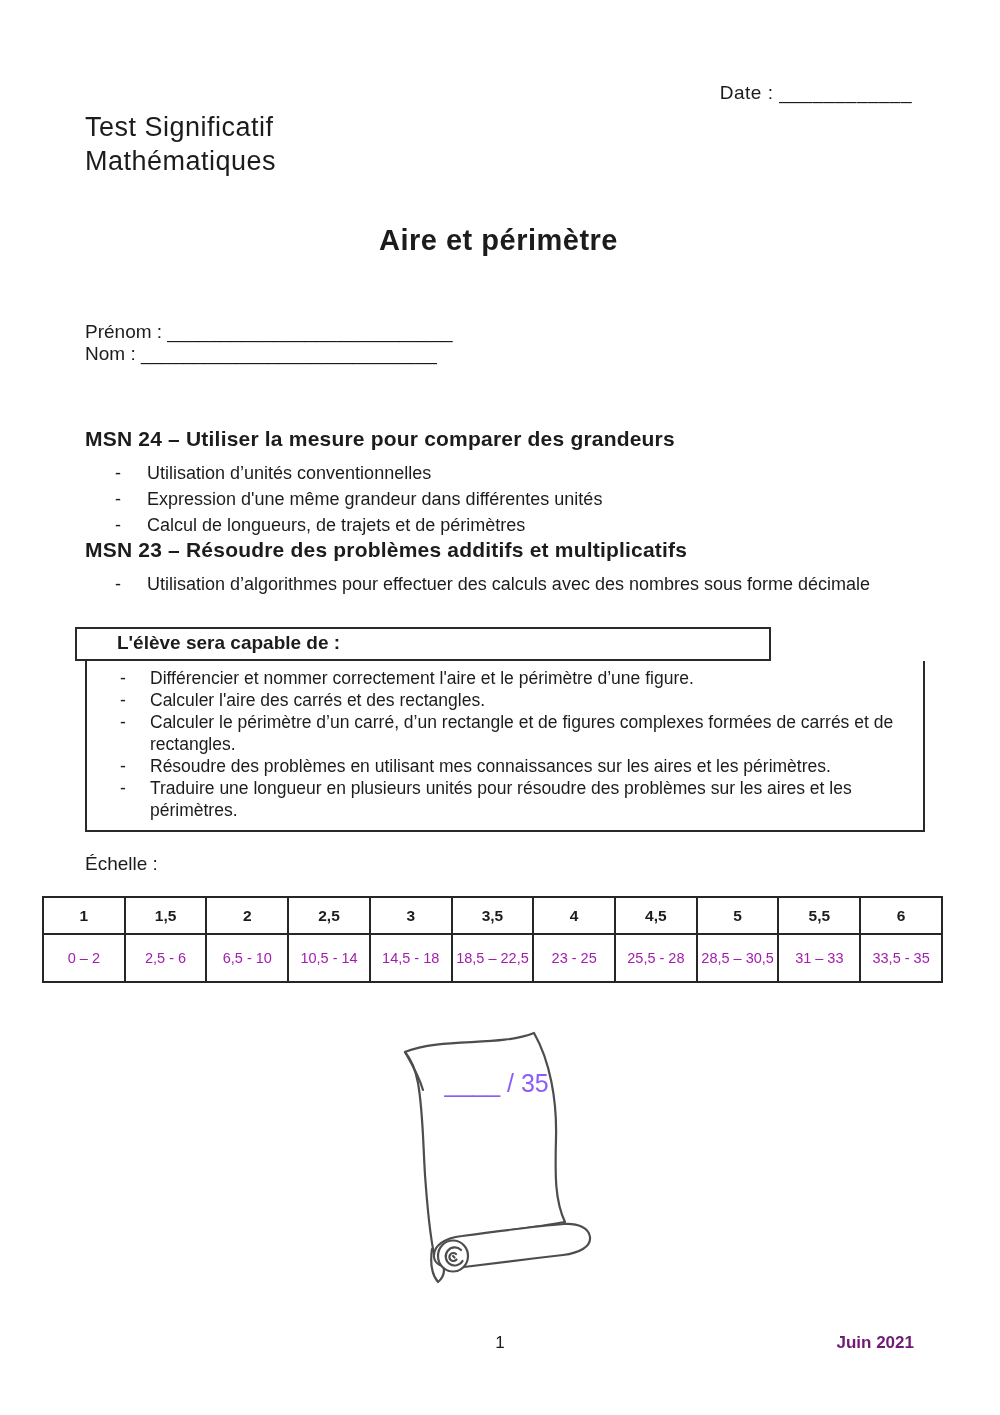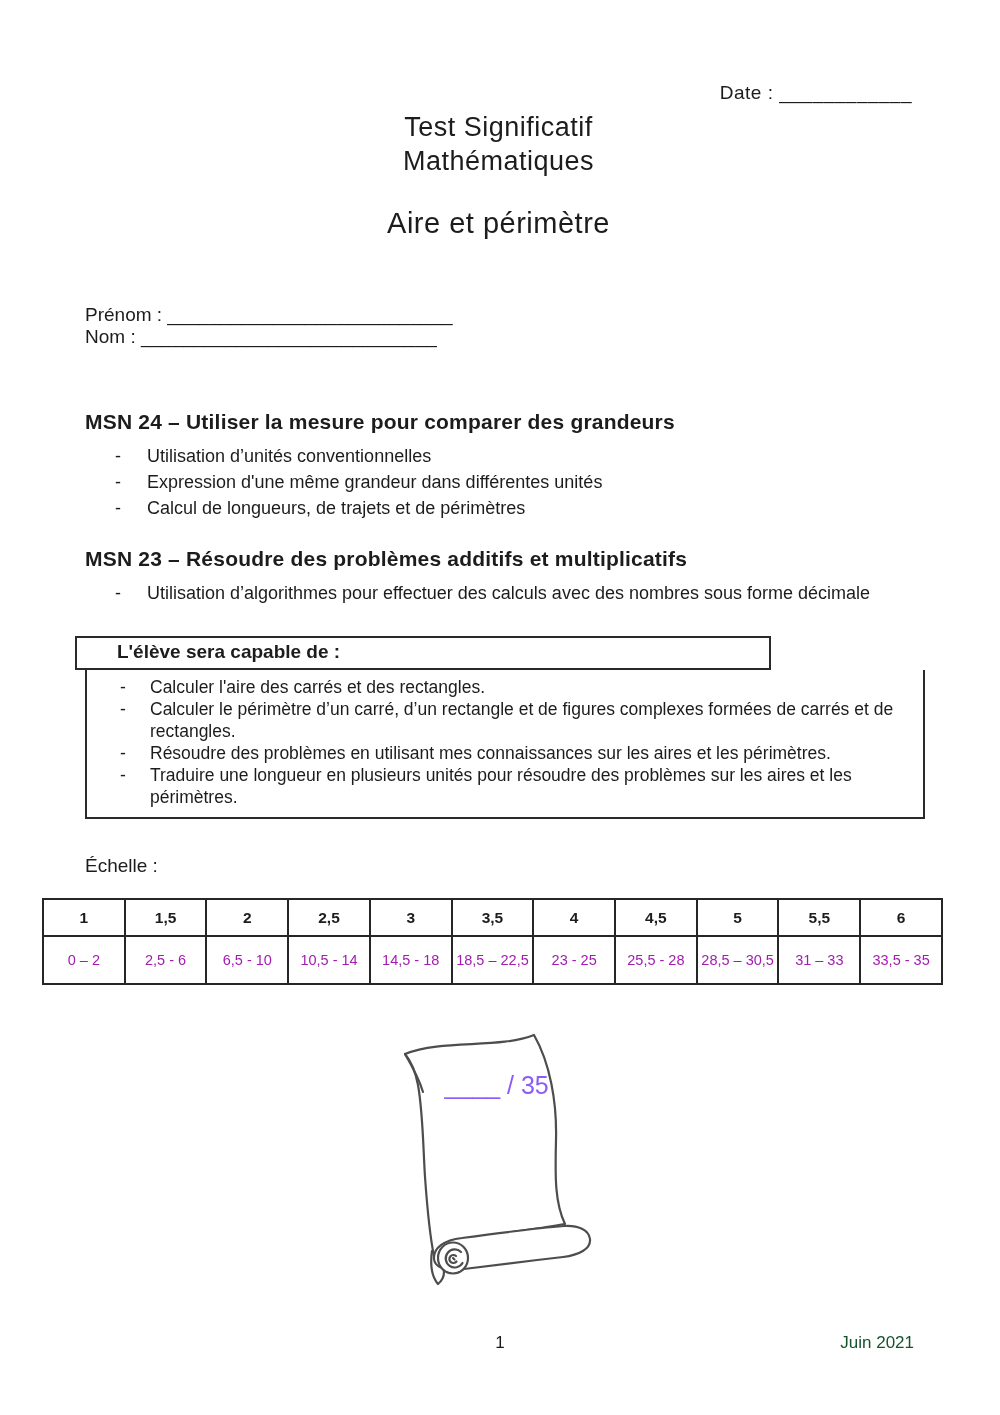--- a/index.html
+++ b/index.html
@@ -8,30 +8,30 @@
     width:1000px; height:1415px;
     position:relative;
     font-family:"Liberation Sans", sans-serif;
     color:#1c1c1c;
     overflow:hidden;
   }
   .page { padding:82px 88px 0 85px; }
 
   .date-line { text-align:right; font-size:19px; letter-spacing:.5px; }
 
-  .doc-title { text-align:center; font-size:27px; line-height:34px; margin-top:6px; letter-spacing:.5px; }
+  .doc-title { font-size:27px; line-height:34px; margin-top:6px; letter-spacing:.5px; }
 
-  .subject { text-align:center; font-size:29px; font-weight:normal; margin-top:29px; letter-spacing:.5px; }
+  .subject { text-align:center; font-size:29px; font-weight:bold; margin-top:46px; letter-spacing:.5px; }
 
   .name-row { display:flex; margin-top:64px; font-size:19px;flex-direction:column; }
   .name-row .first { width:423px; }
 
   .section-heading { font-size:21px; font-weight:bold; letter-spacing:.2px; }
   .mt-msn24 { margin-top:62px; }
-  .mt-msn23 { margin-top:26px; }
+  .mt-msn23 { }
 
   ul.dash-list { list-style:none; margin-top:9px; font-size:18px; line-height:26px; }
   ul.dash-list li { position:relative; padding-left:62px; }
   ul.dash-list li::before { content:"-"; position:absolute; left:30px; }
   ul.justify li { text-align:justify; }
 
   .capable-box { margin-top:30px; }
   .capable-header {
     width:696px; margin-left:-10px;
     border:2px solid #2a2a2a;
@@ -40,40 +40,40 @@
   }
   .capable-body {
     width:840px;
     border:2px solid #2a2a2a; border-top:none;
     padding:6px 12px 9px 0;
   }
   .capable-body ul.dash-list { margin-top:0; font-size:17.5px; line-height:22px; }
   .capable-body ul.dash-list li { padding-left:63px; }
   .capable-body ul.dash-list li::before { left:33px; }
 
-  .echelle { margin-top:36px; font-size:19px; }
+  .echelle { margin-top:21px; font-size:19px; }
 
   table.scale-table {
     margin-top:21px; margin-left:-43px;
     width:901px; border-collapse:collapse; table-layout:fixed;
     text-align:center;
   }
   table.scale-table th { border:2px solid #262626; height:37px; font-size:15.5px; font-weight:bold; }
   table.scale-table td { border:2px solid #262626; height:48px; font-size:14.5px; color:#a21caf; }
 
   .scroll-wrap { position:relative; width:260px; height:262px; margin:42px auto 0; transform:translateX(18px); }
   .scroll-wrap svg { position:absolute; left:0; top:0; }
   .score {
     position:absolute; left:58px; top:44px;
     font-size:25px; color:#8b5cf6; white-space:nowrap;
   }
 
   .footer { position:absolute; top:1333px; left:0; width:1000px; font-size:17px; }
   .footer .page-num { display:block; text-align:center; color:#1b1b1b; }
-  .footer .footer-date { position:absolute; right:86px; top:0; color:#14532d; }
+  .footer .footer-date { position:absolute; right:86px; top:0; color:#701a75;font-weight:bold; }
 </style>
 </head>
 <body>
 
 <div class="page">
 
   <div class="date-line">Date : ____________</div>
 
   <div class="doc-title">
     <div>Test Significatif</div>
@@ -96,20 +96,21 @@
 
   <div class="section-heading mt-msn23">MSN 23 – Résoudre des problèmes additifs et multiplicatifs</div>
   <ul class="dash-list justify">
     <li>Utilisation d’algorithmes pour effectuer des calculs avec des nombres sous forme décimale</li>
   </ul>
 
   <div class="capable-box">
     <div class="capable-header">L'élève sera capable de :</div>
     <div class="capable-body">
       <ul class="dash-list">
+        <li>Différencier et nommer correctement l'aire et le périmètre d’une figure.</li>
         <li>Calculer l'aire des carrés et des rectangles.</li>
         <li>Calculer le périmètre d’un carré, d’un rectangle et de figures complexes formées de carrés et de rectangles.</li>
         <li>Résoudre des problèmes en utilisant mes connaissances sur les aires et les périmètres.</li>
         <li>Traduire une longueur en plusieurs unités pour résoudre des problèmes sur les aires et les périmètres.</li>
       </ul>
     </div>
   </div>
 
   <div class="echelle">Échelle :</div>
 

